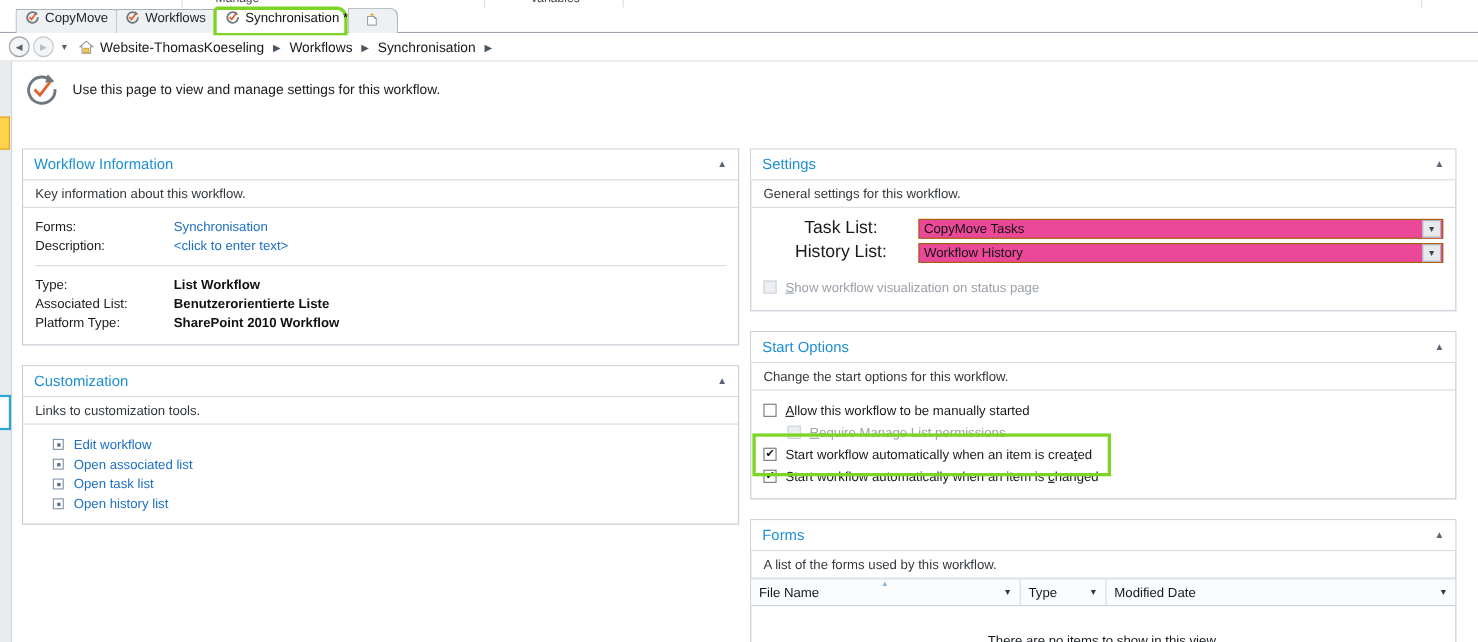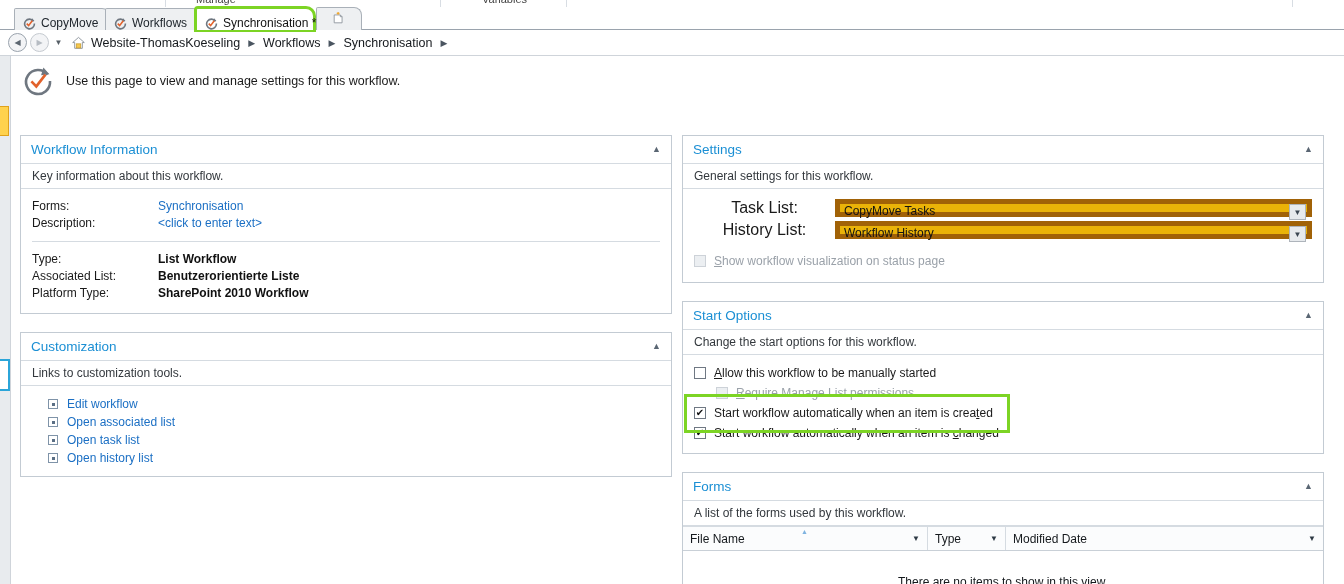--- a/index.html
+++ b/index.html
@@ -31,21 +31,21 @@
     position:absolute;left:0;top:7px;width:1344px;height:23px;
     background:#ffffff;
   }
   .tabstrip .tab-base{
     position:absolute;left:0;bottom:0;width:1344px;height:1px;background:#9aa3ad;
   }
   .tab{
     position:absolute;bottom:0;height:22px;
     background:#eef0f2;
     border:1px solid #a9b0b8;border-bottom:none;
-    display:flex;align-items:flex-end;gap:5px;
+    display:flex;align-items:flex-start;gap:5px;
     padding:0 10px 0 8px;
     box-sizing:border-box;
     border-radius:2px 8px 0 0;
     cursor:default;
     transform:skewX(0deg);
   }
   .tab .tab-label{font-size:12px;color:#20272e;white-space:nowrap;}
   .tab.active{
     background:#ffffff;
     border-color:#7cd424;
@@ -148,22 +148,22 @@
     width:8px;height:8px;border:1px solid #7f93a8;background:#ffffff;
     display:inline-flex;align-items:center;justify-content:center;flex:0 0 8px;
   }
   .linkrow .sq i{display:block;width:3px;height:3px;background:#5b6f85;}
   .linkrow .lnk{color:#1b6fc4;font-size:12px;white-space:nowrap;}
 
   
   .setrow{display:flex;align-items:center;height:20px;margin-bottom:2px;}
   .setrow .lab{width:141px;flex:0 0 141px;font-size:16px;text-align:center;}
   .combo{
-    flex:1;height:18px;border:5px solid #a16207;background:#eab308;
-    display:flex;box-sizing:border-box;
+    flex:1;height:18px;border:1px solid #a16207;background:#ec4899;
+    display:flex;align-items:center;box-sizing:border-box;
   }
   .combo .cval{flex:1;padding-left:4px;font-size:12px;color:#111;white-space:nowrap;}
   .combo .cbtn{
     width:17px;height:16px;margin-right:1px;
     background:#e7eaed;border:1px solid #aeb4bb;
     display:flex;align-items:center;justify-content:center;
     color:#3b4651;font-size:8px;box-sizing:border-box;
   }
 
   

